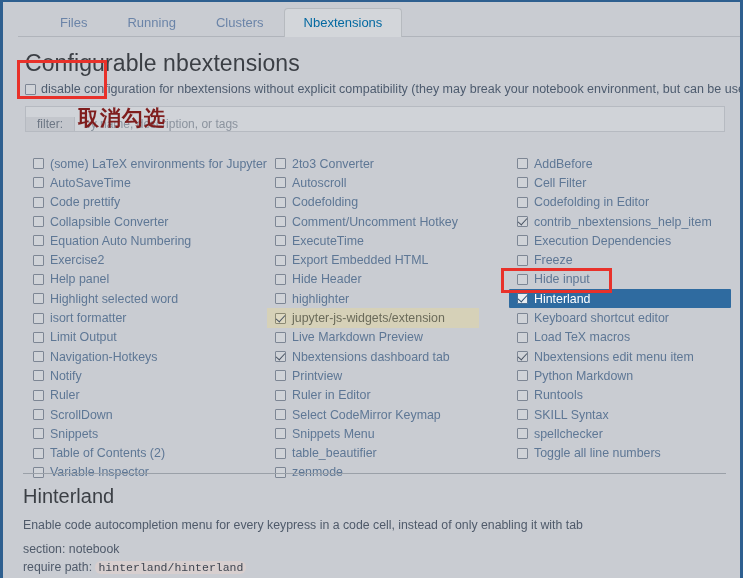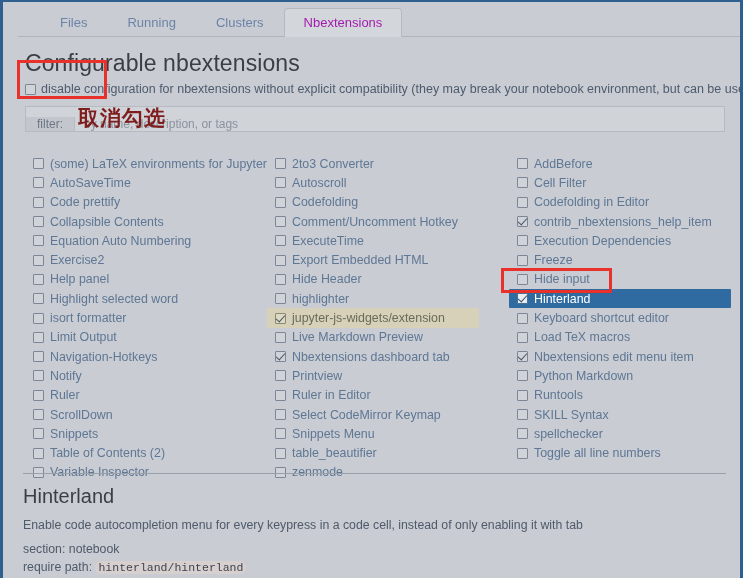--- a/index.html
+++ b/index.html
@@ -45,21 +45,21 @@
     color: #6b84a8;
     border: 1px solid transparent;
     border-bottom: none;
     border-radius: 4px 4px 0 0;
     line-height: 17px;
     white-space: nowrap;
     cursor: pointer;
   }
   .tab.active {
     background: #d3d6da;
-    color: #a21caf;
+    color: #0369a1;
     border-color: #b6babf;
     position: relative;
     z-index: 3;
   }
 
   
   .page-title {
     position: absolute;
     left: 22px;
     top: 48px;
@@ -288,21 +288,21 @@
         <div class="ext-item">
           <span class="cb"></span>
           <span>AutoSaveTime</span>
         </div>
         <div class="ext-item">
           <span class="cb"></span>
           <span>Code prettify</span>
         </div>
         <div class="ext-item">
           <span class="cb"></span>
-          <span>Collapsible Contents</span>
+          <span>Collapsible Converter</span>
         </div>
         <div class="ext-item">
           <span class="cb"></span>
           <span>Equation Auto Numbering</span>
         </div>
         <div class="ext-item">
           <span class="cb"></span>
           <span>Exercise2</span>
         </div>
         <div class="ext-item">

